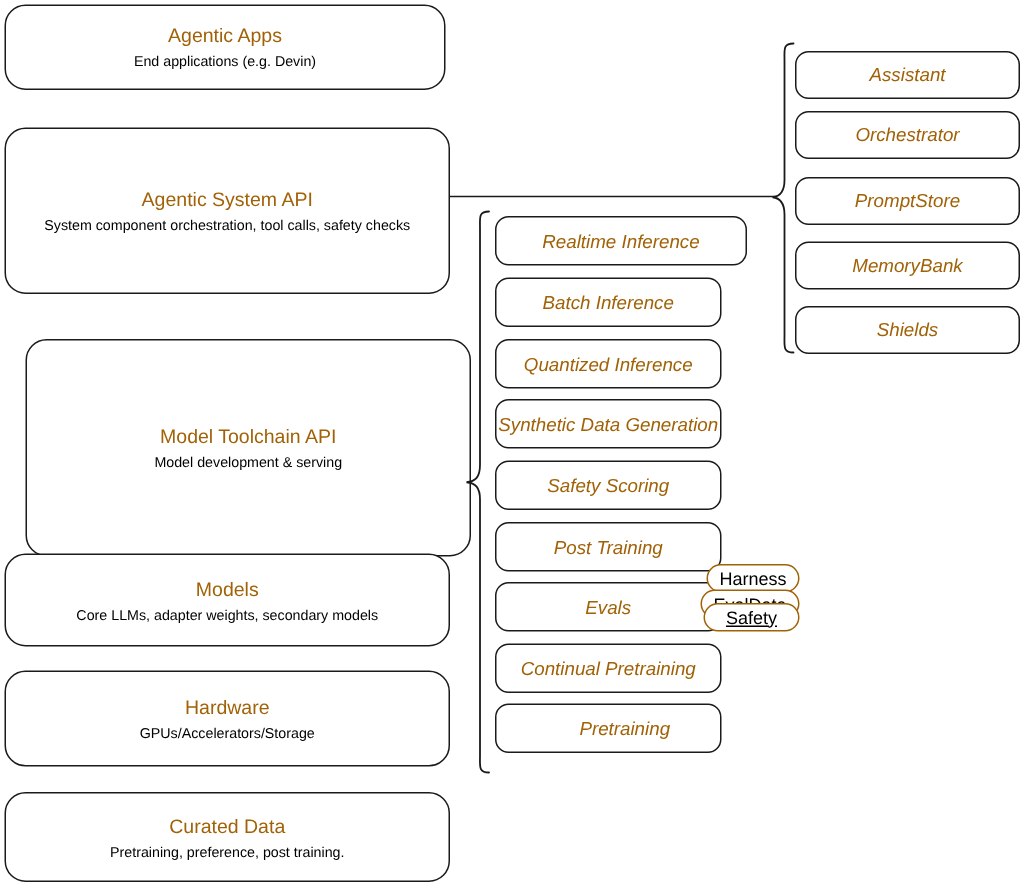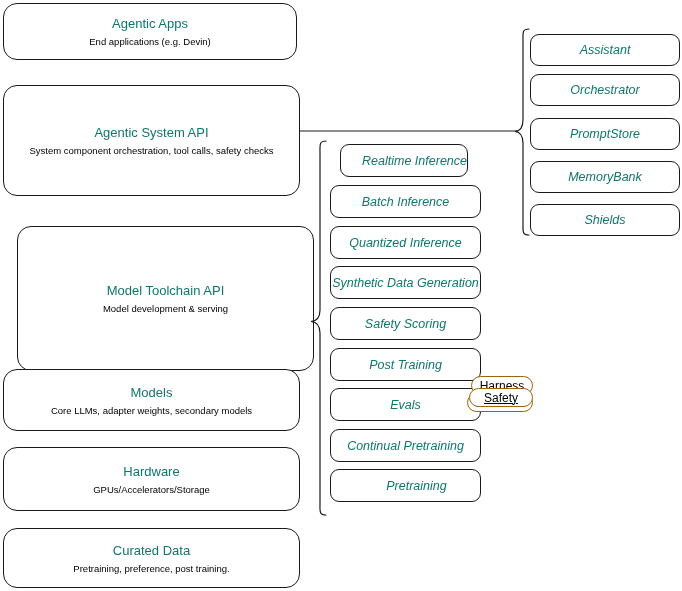--- a/index.html
+++ b/index.html
@@ -26,21 +26,21 @@
     background: #ffffff;
     display: flex;
     flex-direction: column;
     align-items: center;
     justify-content: center;
     text-align: center;
   }
   .box .title {
     font-size: 13px;
     line-height: 17px;
-    color: #0f766e;
+    color: #a16207;
   }
   .box .subtitle {
     font-size: 9.5px;
     line-height: 13px;
     color: #000;
     margin-top: 3px;
   }
   .layer-box {
     border-radius: 14px;
   }
@@ -149,21 +149,21 @@
       <path d="M16,1
                C9,1 10,5 10,12
                L10,170
                C10,178 7,181 1,181.5
                C7,182 10,185 10,193
                L10,364
                C10,371 9,375 16,375" fill="none" stroke="#1a1a1a" stroke-width="1.2" stroke-linecap="round"></path>
     </svg>
   </div>
 
-  <div class="box cap-box" style="left:340px; top:144px; width:128px; height:33px;align-items:flex-end;">
+  <div class="box cap-box" style="left:330px; top:144px; width:168px; height:33px;">
     <div class="title">Realtime Inference</div>
   </div>
   <div class="box cap-box" style="left:330px; top:185px; width:151px; height:33px;text-align:center;">
     <div class="title">Batch Inference</div>
   </div>
   <div class="box cap-box" style="left:330px; top:226px; width:151px; height:33px;">
     <div class="title">Quantized Inference</div>
   </div>
   <div class="box cap-box" style="left:330px; top:266px; width:151px; height:33px;">
     <div class="title">Synthetic Data Generation</div>
@@ -183,17 +183,17 @@
   <div class="box cap-box" style="left:330px; top:469px; width:151px; height:33px;padding-left:22px;">
     <div class="title">Pretraining</div>
   </div>
 
   <div class="pill" style="left:471px; top:376px; width:62px; height:19px;">
     <span>Harness</span>
   </div>
   <div class="pill" style="left:467px; top:393px; width:66px; height:19px;">
     <span>EvalData</span>
   </div>
-  <div class="pill" style="left:469px; top:388px; width:64px; height:19px;text-decoration:underline;">
+  <div class="pill" style="left:469px; top:402px; width:64px; height:19px;text-decoration:underline;">
     <span>Safety</span>
   </div>
 
 </div>
 
 </body></html>

